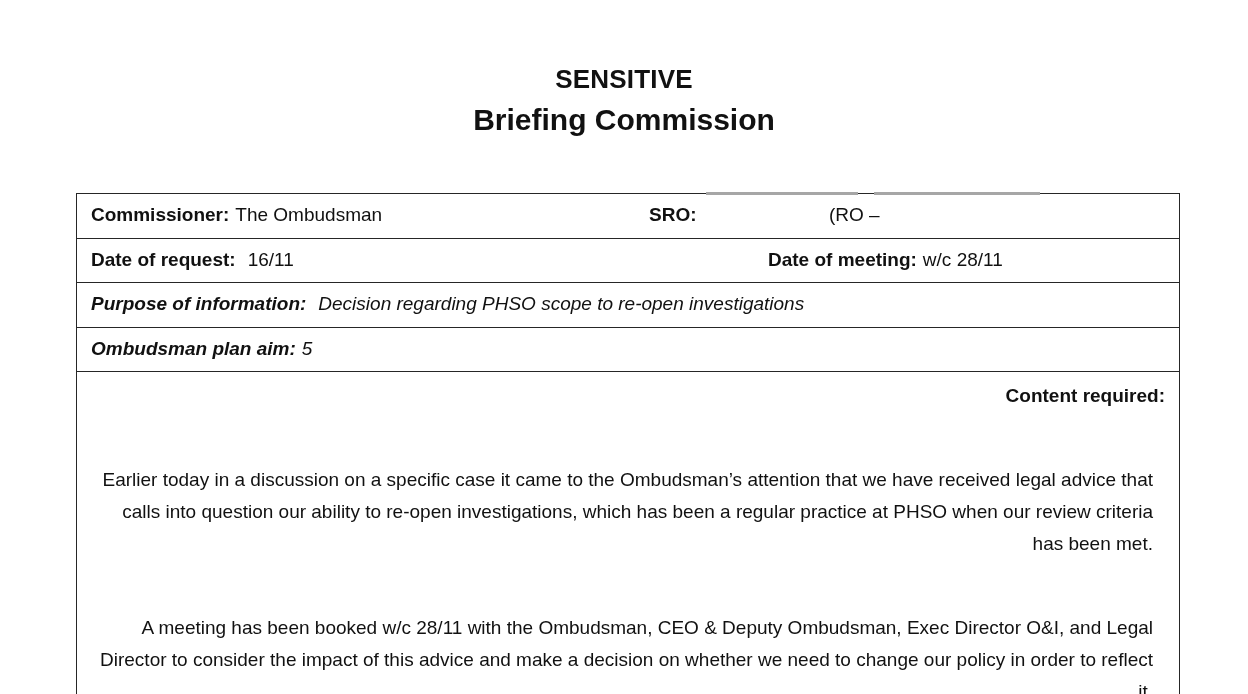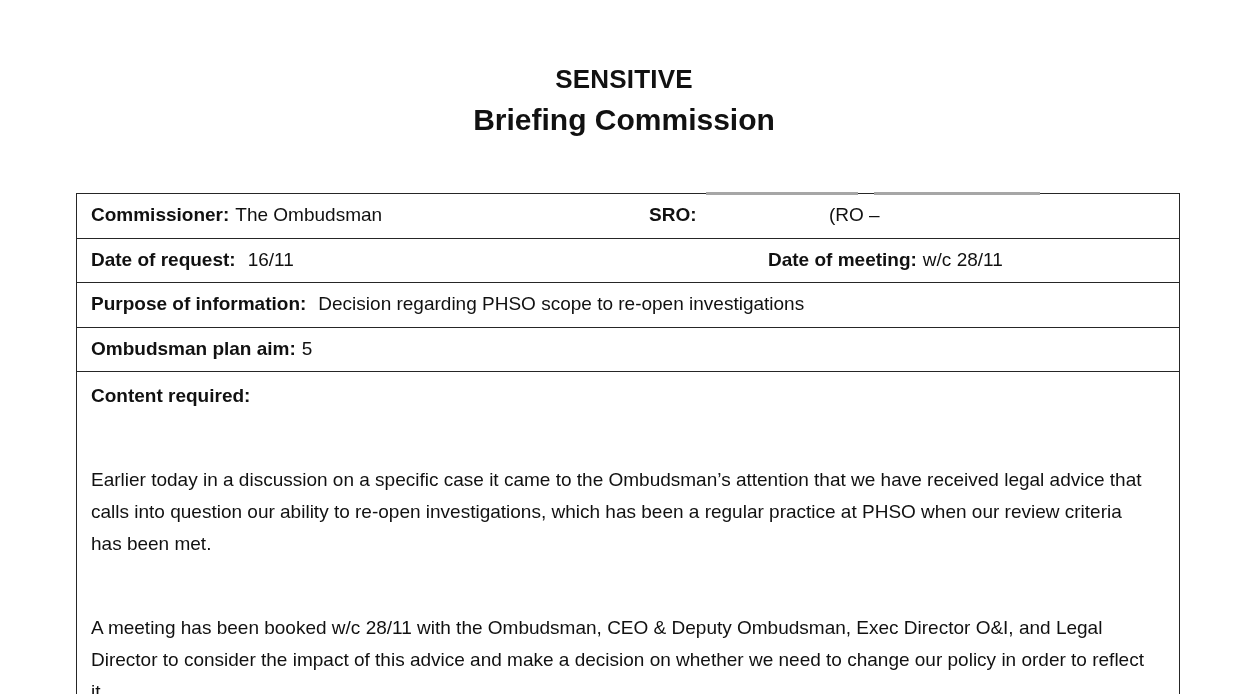--- a/index.html
+++ b/index.html
@@ -18,27 +18,27 @@
   .form-table {
     position:absolute;
     left:76px; top:193px;
     width:1104px; height:560px;
     border:1.5px solid #262626;
     border-bottom:none;
     background:#fff;
   }
   .row { position:relative; border-bottom:1.5px solid #262626; font-size:19px; }
   .row-fixed { height:44.5px; line-height:42px; white-space:nowrap; }
-  .row-last { border-bottom:none; height:315px; padding:8px 14px 0 14px; }
+  .row-last { border-bottom:none; height:315px; padding:8px 14px 0 14px;text-align:right; }
   .lbl { font-weight:700; }
   .val { font-weight:400; }
   .pos { position:absolute; top:0; }
   .gap-sm { margin-left:6px; }
   .gap-md { margin-left:12px; }
-  .inline-pad { padding-left:14px; }
+  .inline-pad { padding-left:14px;font-style:italic; }
 
   .content-label { font-weight:700; font-size:19px; line-height:32px; display:block; }
   .content-body p { font-size:19px; line-height:32px; margin-top:52px; max-width:1062px; }
 
   
   .border-artifact { position:absolute; height:2.5px; background:#a6a6a6; top:-2px; }
   .artifact-1 { left:629px; width:152px; }
   .artifact-2 { left:797px; width:166px; }
 </style>
 </head>

